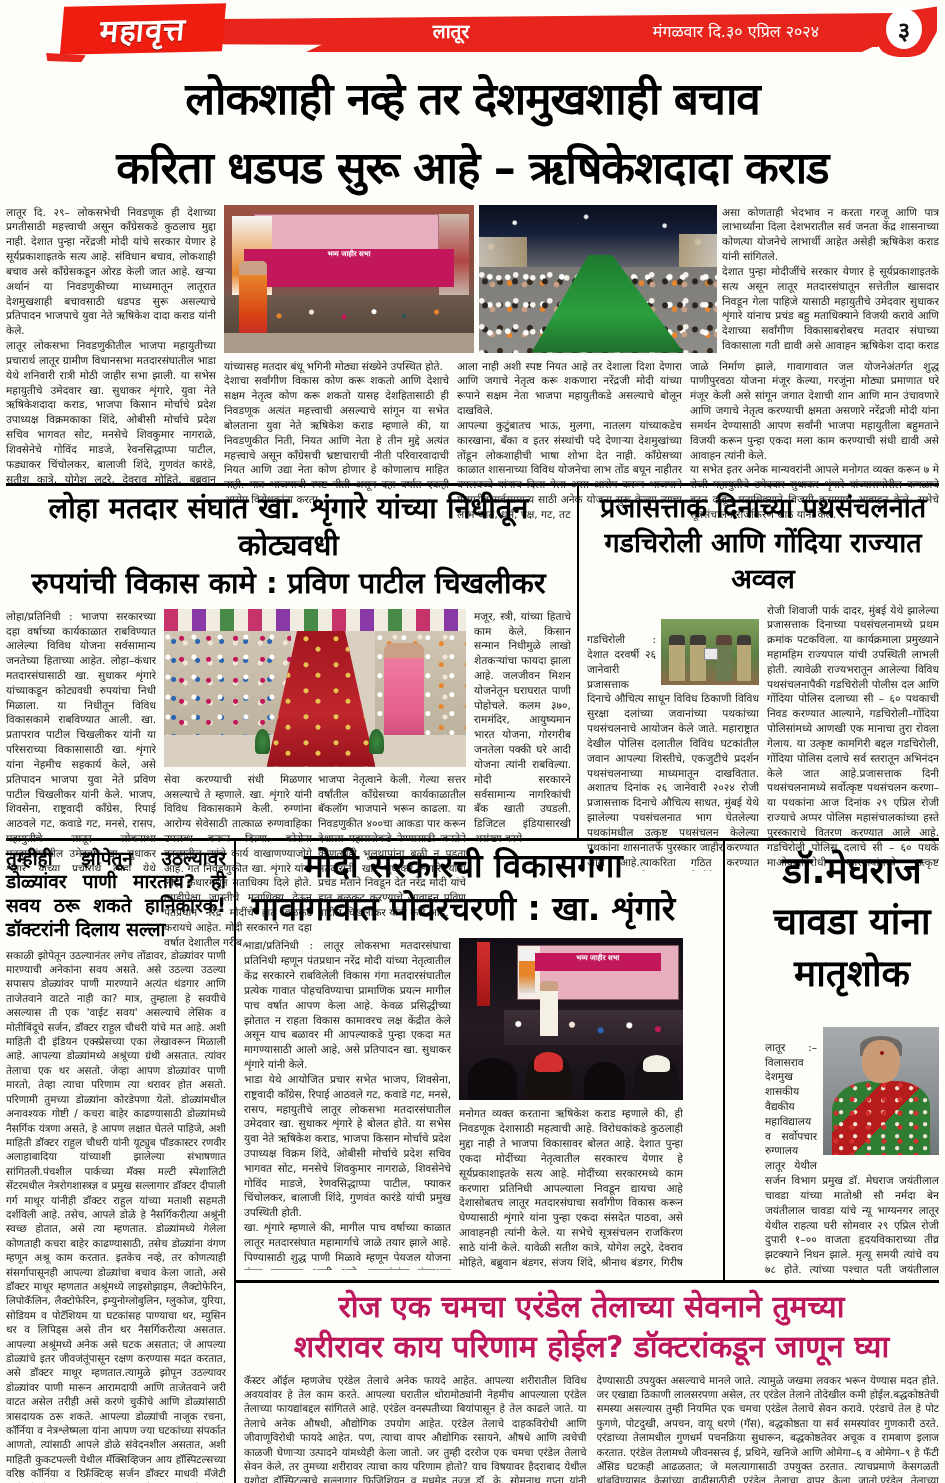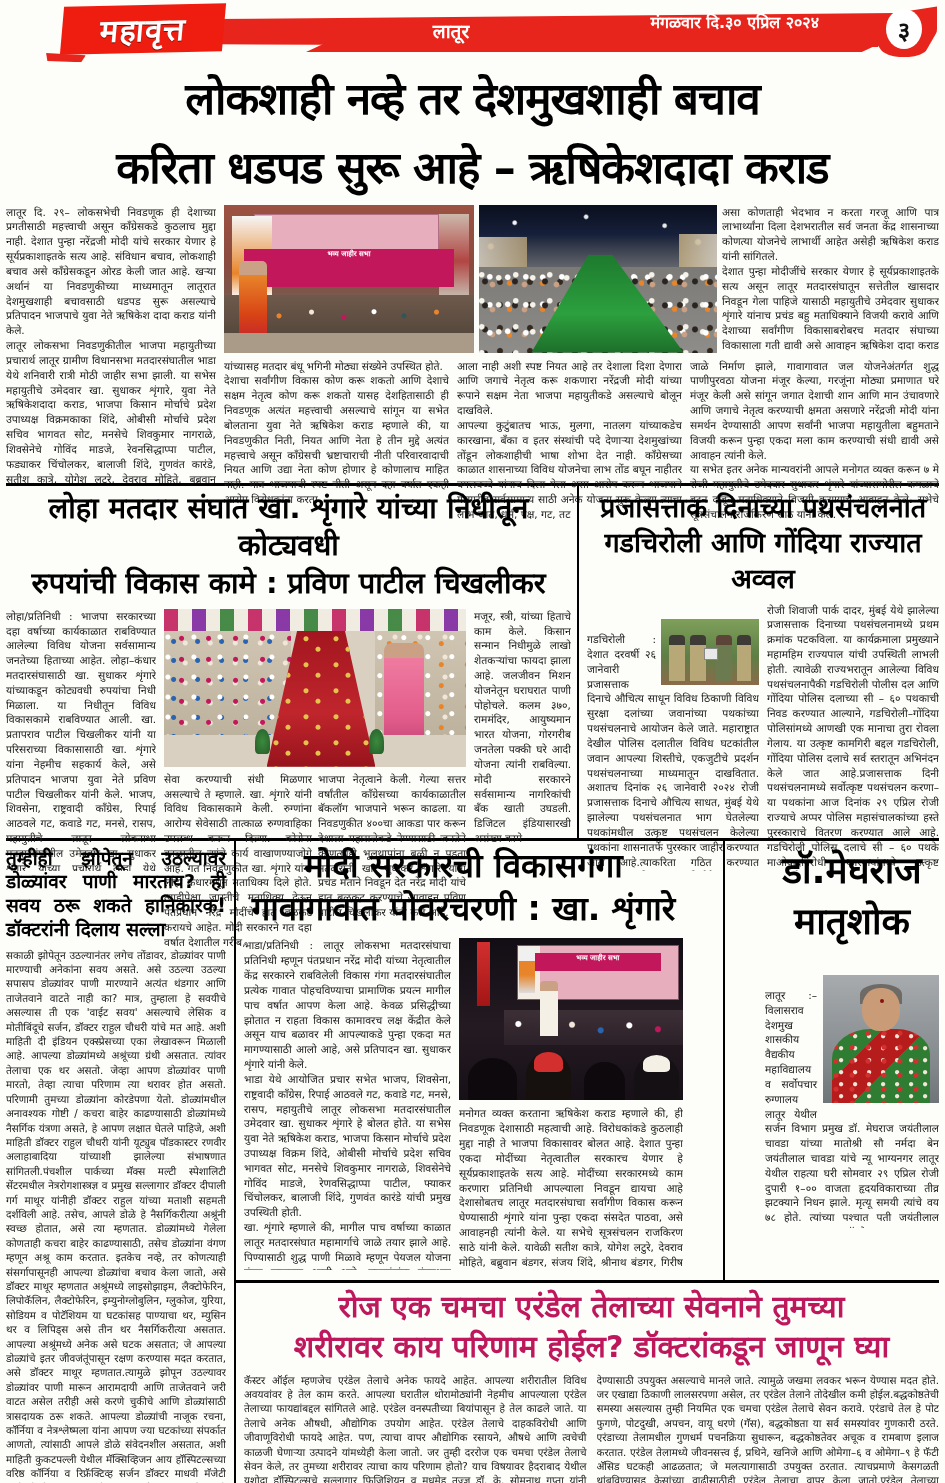--- a/index.html
+++ b/index.html
@@ -15,21 +15,21 @@
                background:#e8251c; clip-path:polygon(3% 0, 100% 0, 97% 100%, 0 100%); }
   .mast-logo { position:absolute; left:56px; top:5px; width:162px; height:48px;
                background:#ef1d10; transform:skew(-5deg,-1.2deg);
                display:flex; align-items:center; justify-content:center; }
   .mast-logo span { color:#fff; font-size:31px; font-weight:bold; letter-spacing:1px;
                text-shadow:0 1px 0 #7d0d06; }
   .mast-logo:after { content:""; position:absolute; left:-14px; bottom:-8px; width:40px; height:10px;
                background:#e8251c; clip-path:polygon(0 0,100% 30%,90% 100%,5% 80%); }
   .mast-city { position:absolute; left:380px; top:18px; width:130px; text-align:center;
                color:#fff; font-size:19px; font-weight:bold; }
-  .mast-date { position:absolute; right:120px; top:11px; color:#fff; font-size:16px; font-weight:bold; }
+  .mast-date { position:absolute; right:120px; top:20px; color:#fff; font-size:16px; font-weight:normal; }
   .mast-badge { position:absolute; right:2px; top:1px; width:66px; height:56px; }
   .mast-badge .ribbon { position:absolute; inset:0; background:#e8251c;
                clip-path:polygon(0 28%, 100% 10%, 100% 55%, 78% 100%, 22% 100%, 0 60%); border-radius:0 0 28px 28px; }
   .mast-badge .circle { position:absolute; left:15px; top:8px; width:36px; height:40px; background:#fff;
                border-radius:50%; display:flex; align-items:center; justify-content:center;
                font-size:24px; font-weight:bold; color:#111; }
 
   
   .bodytext { font-size:10.6px; line-height:1.4; text-align:justify; white-space:pre-line;
               overflow:hidden; color:#1a1a1a; }
@@ -345,20 +345,21 @@
                 <div class="p5-head3"></div>
                 <div class="p5-head4"></div>
               </div>
               <div class="bodytext" style="flex:1">मनोगत व्यक्त करताना ऋषिकेश कराड म्हणाले की, ही निवडणूक देशासाठी महत्वाची आहे. विरोधकांकडे कुठलाही मुद्दा नाही ते भाजपा विकासावर बोलत आहे. देशात पुन्हा एकदा मोदींच्या नेतृत्वातील सरकारच येणार हे सूर्यप्रकाशाइतके सत्य आहे. मोदींच्या सरकारमध्ये काम करणारा प्रतिनिधी आपल्याला निवडून द्यायचा आहे देशासोबतच लातूर मतदारसंघाचा सर्वांगीण विकास करून घेण्यासाठी शृंगारे यांना पुन्हा एकदा संसदेत पाठवा, असे आवाहनही त्यांनी केले. या सभेचे सूत्रसंचलन राजकिरण साठे यांनी केले. यावेळी सतीश कात्रे, योगेश लटुरे, देवराव मोहिते, बब्रुवान बंडगर, संजय शिंदे, श्रीनाथ बंडगर, गिरीष पवार, महादेव गुरुशेट्टी, फुलचंद अंधारे, वाजीद पठाण, उद्धव काळे यांच्यासह महायुतीचे पदाधिकारी कार्यकर्ते आणि नागरिकांची मोठ्या संख्येने उपस्थिती होती.</div>
             </div>
           </div>
         </div>
         <div class="rule-v"></div>
         <div class="obit">
           <div class="obit-hl">डॉ.मेघराज</div>
+          <div class="obit-hl">चावडा यांना</div>
           <div class="obit-hl">मातृशोक</div>
           <div class="bodytext obit-body">
             <span class="photo ph-portrait" style="display:block">
               <span class="p6-body"></span>
               <span class="p6-hair"></span>
               <span class="p6-head"></span>
               <span class="p6-bindi"></span>
             </span>
             <span>लातूर :– विलासराव देशमुख शासकीय वैद्यकीय महाविद्यालय व सर्वोपचार रुग्णालय लातूर येथील सर्जन विभाग प्रमुख डॉ. मेघराज जयंतीलाल चावडा यांच्या मातोश्री सौ नर्मदा बेन जयंतीलाल चावडा यांचे न्यू भाग्यनगर लातूर येथील राहत्या घरी सोमवार २९ एप्रिल रोजी दुपारी १–०० वाजता हृदयविकाराच्या तीव्र झटक्याने निधन झाले. मृत्यू समयी त्यांचे वय ७८ होते. त्यांच्या पश्चात पती जयंतीलाल चावडा, एक मुलगा डॉ मेघराज चावडा, चार मुली, सून,नात असा परिवार आहे. त्यांचा अंत्यविधी खाडगाव शमशानभूमी येथे मंगळवारी ३० एप्रिल रोजी ११:०० वाजता होणार आहे. त्यांच्या या दुःखद निधनामुळे विलासराव देशमुख शासकीय वैद्यकीय महाविद्यालय व सर्वोपचार रुग्णालय येथील डॉक्टर, कर्मचारी, मित्र,स्नेही हळहळ व्यक्त करीत आहेत. चावडा परिवारावर दुःखाचे डोंगर कोसळले आहे या दुःखातून त्यांना सावरण्याची ईश्वरचरणी प्रार्थना करीत आहे. दैनिक महावृत्त परिवार त्यांच्या या दुःखात सहभागी आहे.</span>
           </div>

